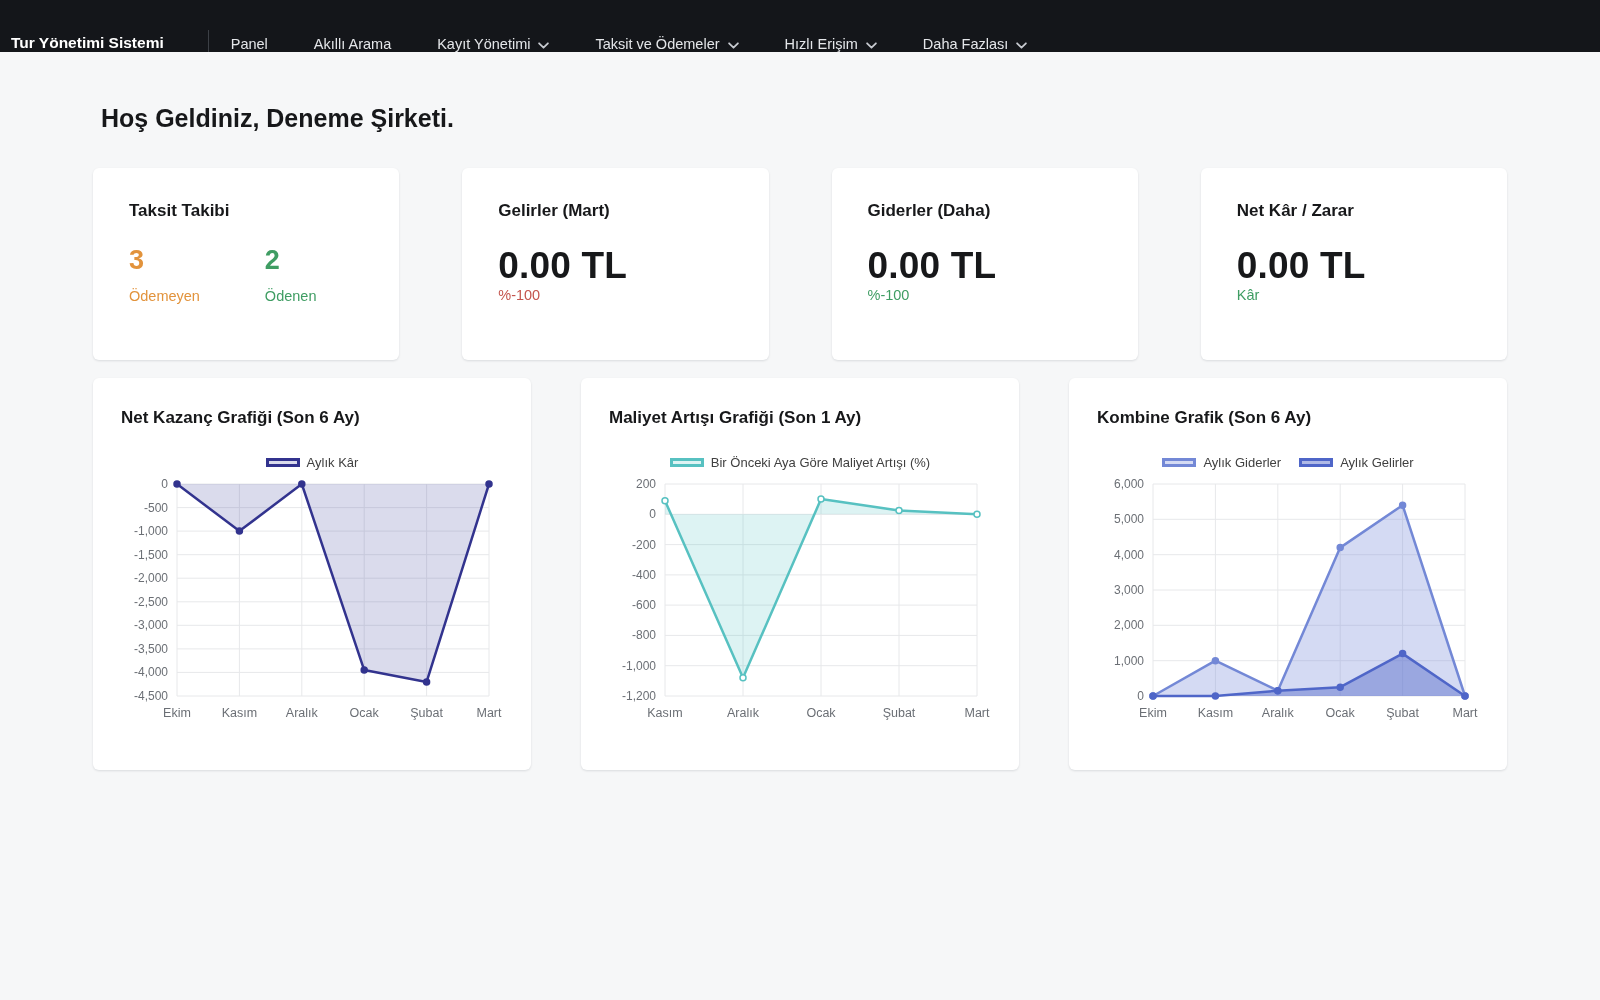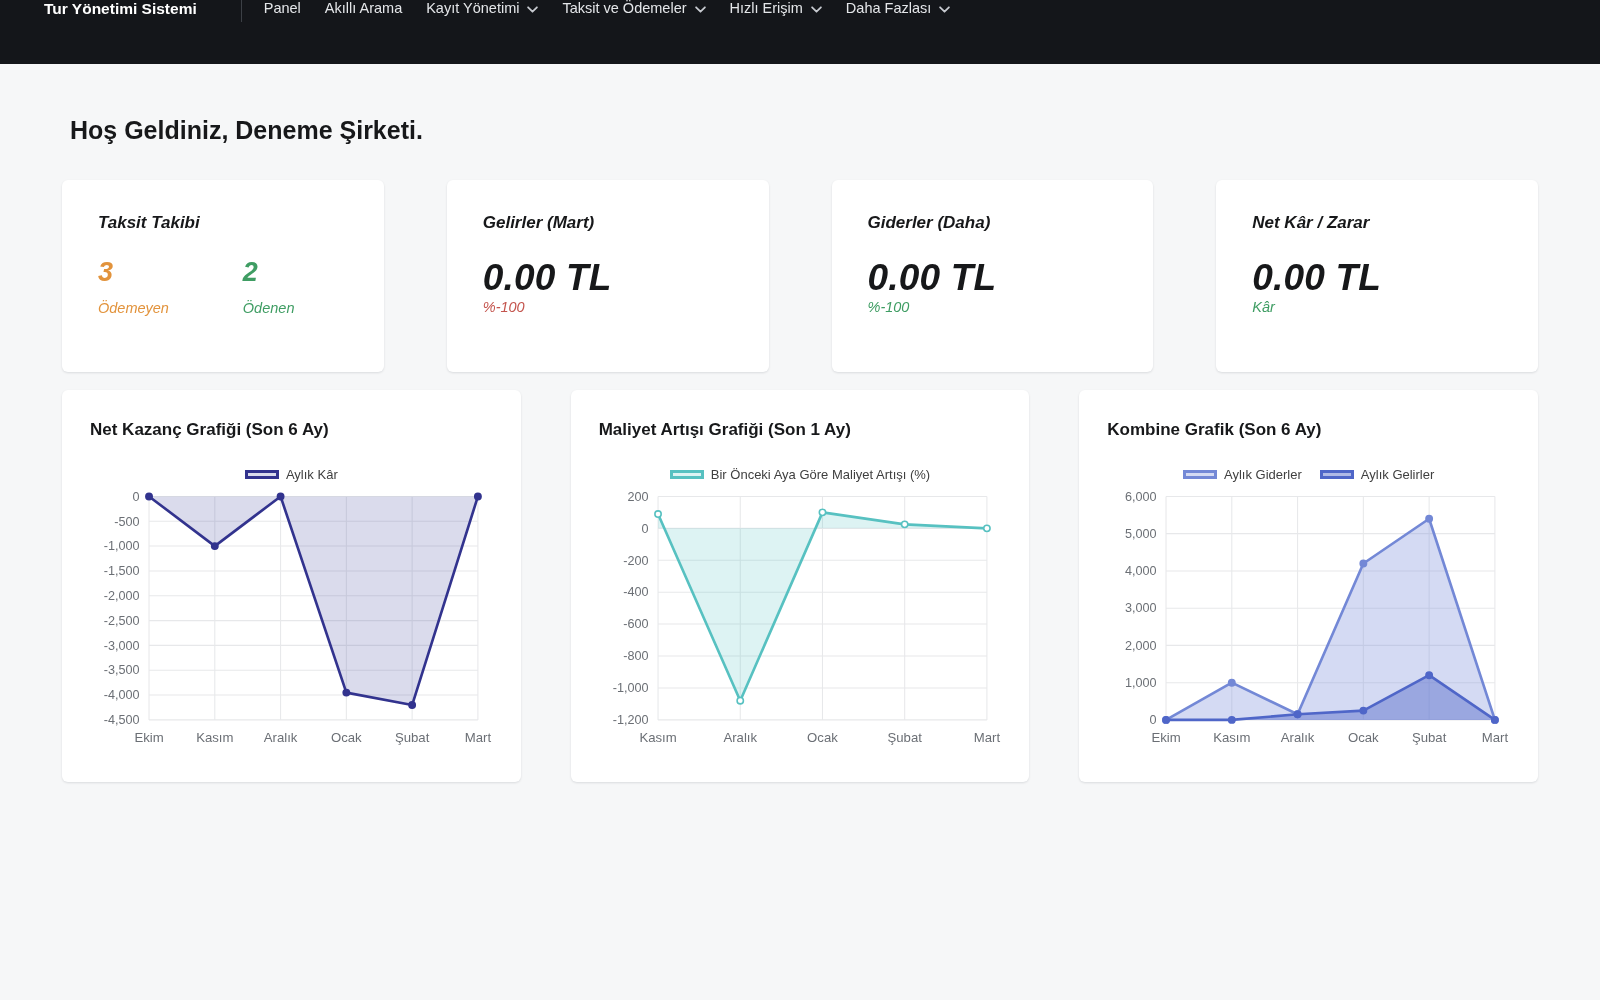--- a/index.html
+++ b/index.html
@@ -5,35 +5,35 @@
   * { margin:0; padding:0; box-sizing:border-box; }
   html,body { width:1600px; height:1000px; }
   body {
     background:#f6f7f8;
     font-family:"Liberation Sans", sans-serif;
     color:#1b1d21;
     overflow:hidden;
   }
   
   .topnav {
-    height:64px; background:#14161a; display:flex; align-items:flex-start;
-    padding:0 44px; color:#e9eaec;
+    height:52px; background:#14161a; display:flex; align-items:flex-end;
+    padding:0 11px; color:#e9eaec;
   }
   .brand { font-size:15.5px; font-weight:700; color:#ffffff; cursor:pointer; white-space:nowrap; }
   .nav-sep { width:1px; height:22px; background:#3c4046; margin:0 22px 0 44px; }
-  .nav-items { display:flex; align-items:center; gap:24px; }
+  .nav-items { display:flex; align-items:center; gap:46px; }
   .nav-item { display:flex; align-items:center; gap:8px; font-size:14.5px; color:#e4e6e9; cursor:pointer; white-space:nowrap; }
   .chev { color:#c7cad0; margin-top:2px; }
   
-  .page { padding:0 62px; }
+  .page { padding:0 93px; }
   .welcome { font-size:25px; font-weight:700; color:#17181a; margin:52px 0 35px 8px; }
   .card { background:#ffffff; border-radius:6px; box-shadow:0 1px 2px rgba(16,24,40,.05), 0 1px 3px rgba(16,24,40,.07); }
   
   .stats-grid { display:grid; grid-template-columns:repeat(4,1fr); gap:63px; }
-  .stat-card { padding:33px 36px 36px; height:192px;font-style:italic; }
+  .stat-card { padding:33px 36px 36px; height:192px; }
   .card-title { font-size:17px; font-weight:700; color:#17181a; }
   .stat-value { font-size:37px; font-weight:600; margin-top:24px; color:#17181a; letter-spacing:.2px; }
   .stat-sub { font-size:14.5px; }
   .taksit-values { display:flex; margin-top:24px; }
   .taksit-col { flex:0 0 58%; }
   .taksit-col + .taksit-col { flex:1; }
   .taksit-num { font-size:27px; font-weight:600; }
   .taksit-label { font-size:14.5px; margin-top:12px; }
   .orange { color:var(--orange); }
   .green  { color:var(--green); }

